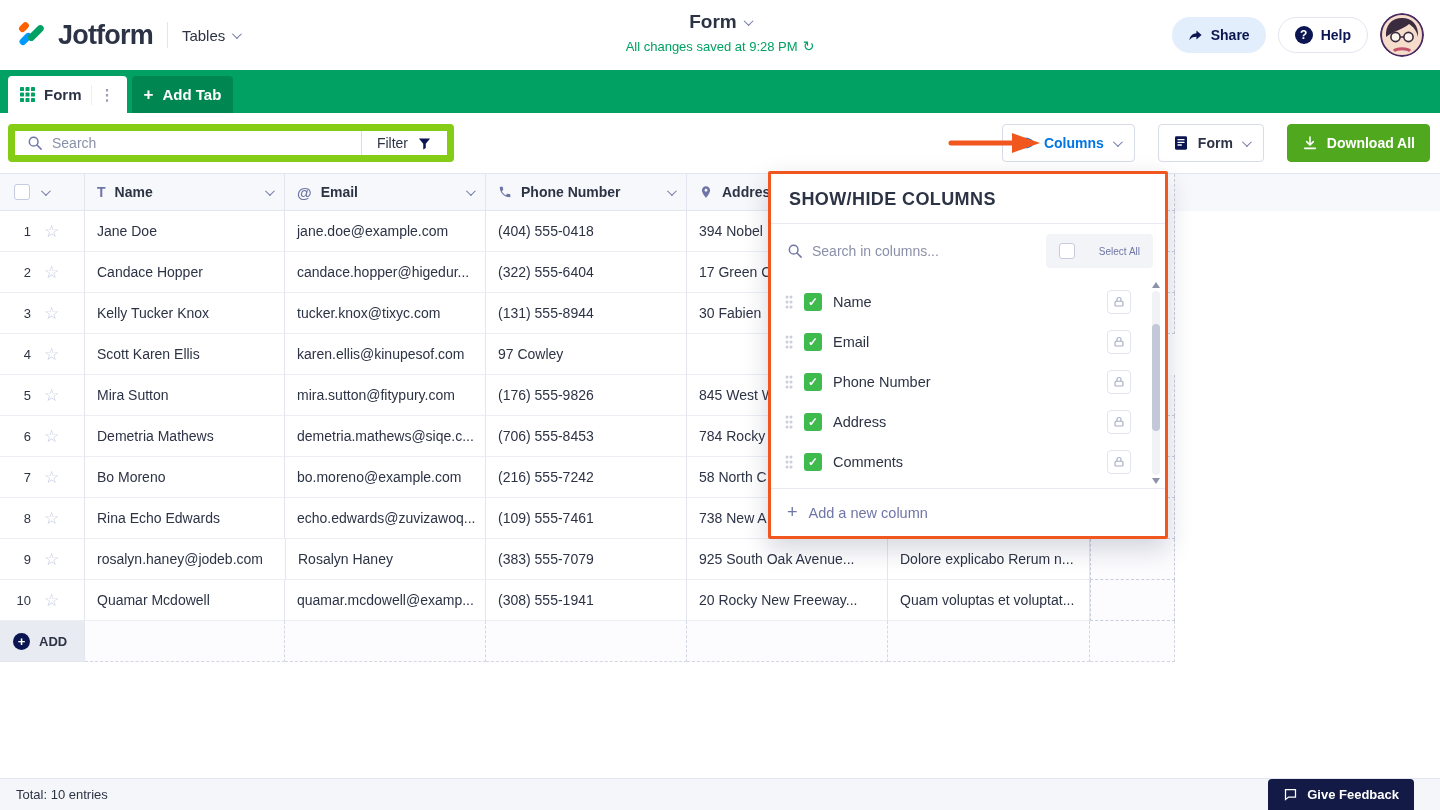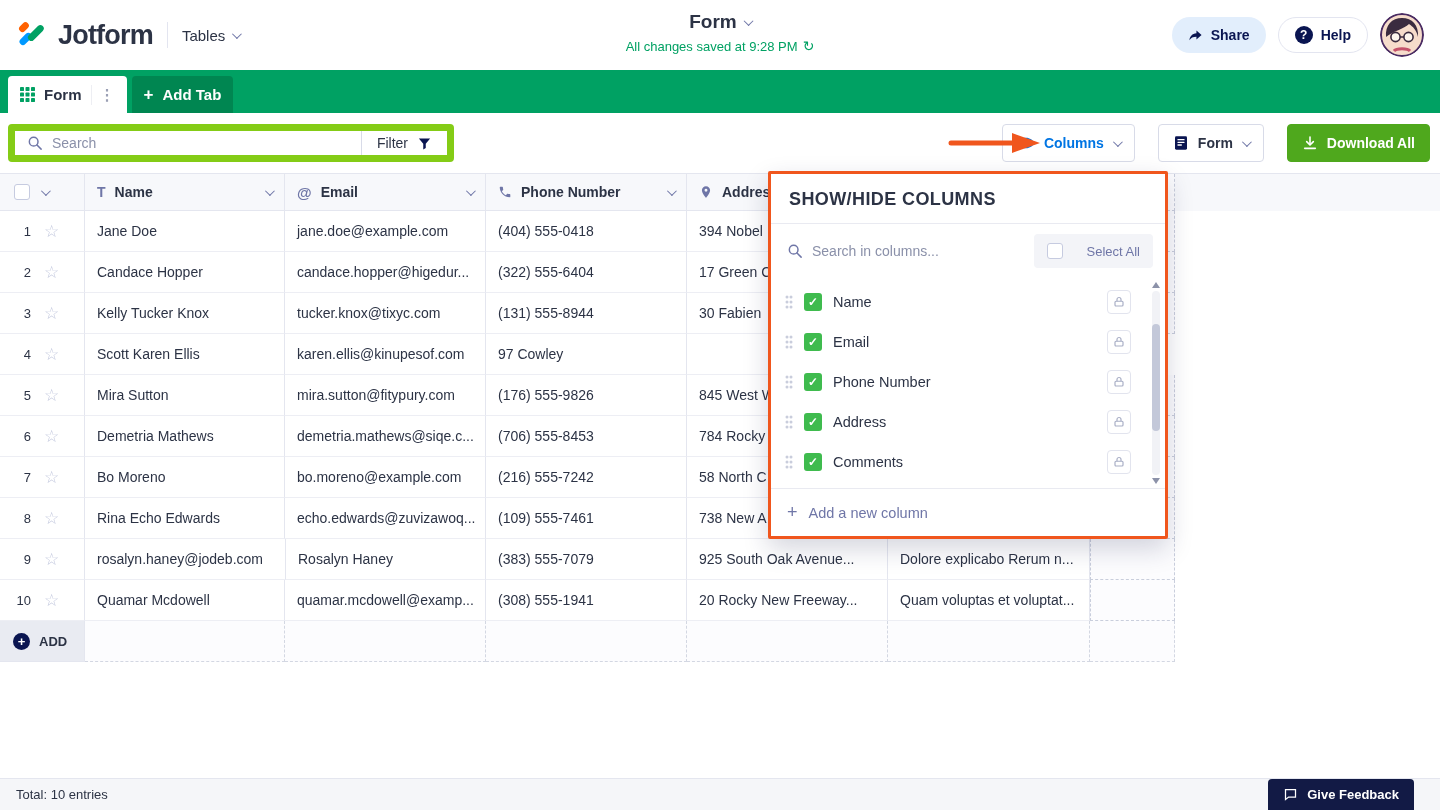--- a/index.html
+++ b/index.html
@@ -83,21 +83,21 @@
     font-size:13px; display:flex; align-items:center; justify-content:center; font-weight:bold; }
   .addfill { border-right:1px dashed #D3D7E2; border-bottom:1px dashed #D3D7E2; background:#FCFCFE; }
   
   .popup { position:absolute; left:768px; top:171px; width:400px; background:#fff;
     border:3px solid var(--orange); border-radius:2px; box-shadow:0 10px 26px rgba(20,30,70,.18); z-index:50; }
   .p-title { padding:15px 18px 13px; font-size:18px; font-weight:bold; letter-spacing:.4px;
     border-bottom:1px solid #E9EAF1; }
   .p-search { display:flex; align-items:center; padding:10px 12px 10px 16px; gap:9px; }
   .p-search input { border:none; outline:none; flex:1; font-size:14px; font-family:inherit; color:#2C3345; min-width:0;}
   .selectall { display:flex; align-items:center; gap:24px; background:#F3F4F8; border:none;
-    border-radius:4px; height:34px; padding:0 13px; font-size:13px; color:#6F76A7;
+    border-radius:4px; height:34px; padding:0 13px; font-size:10px; color:#6F76A7;
     cursor:pointer; font-family:inherit; flex:none; }
   .p-list { position:relative; padding:4px 0 6px; border-bottom:1px solid #E9EAF1; overflow:hidden; }
   .p-item { display:flex; align-items:center; gap:11px; height:40px; padding:0 34px 0 14px; }
   .handle { display:flex; cursor:grab; }
   .greenbox { width:18px; height:18px; border-radius:3px; background:var(--check-green); color:#fff;
     font-size:12px; display:flex; align-items:center; justify-content:center; font-weight:bold; cursor:pointer; flex:none;}
   .p-item .ilabel { font-size:14.5px; }
   .lockbtn { margin-left:auto; width:24px; height:24px; border:1px solid #E2E4EE; border-radius:4px;
     display:flex; align-items:center; justify-content:center; background:#fff; cursor:pointer; }
   .p-scroll { position:absolute; top:4px; bottom:4px; right:3px; width:12px; display:flex;

